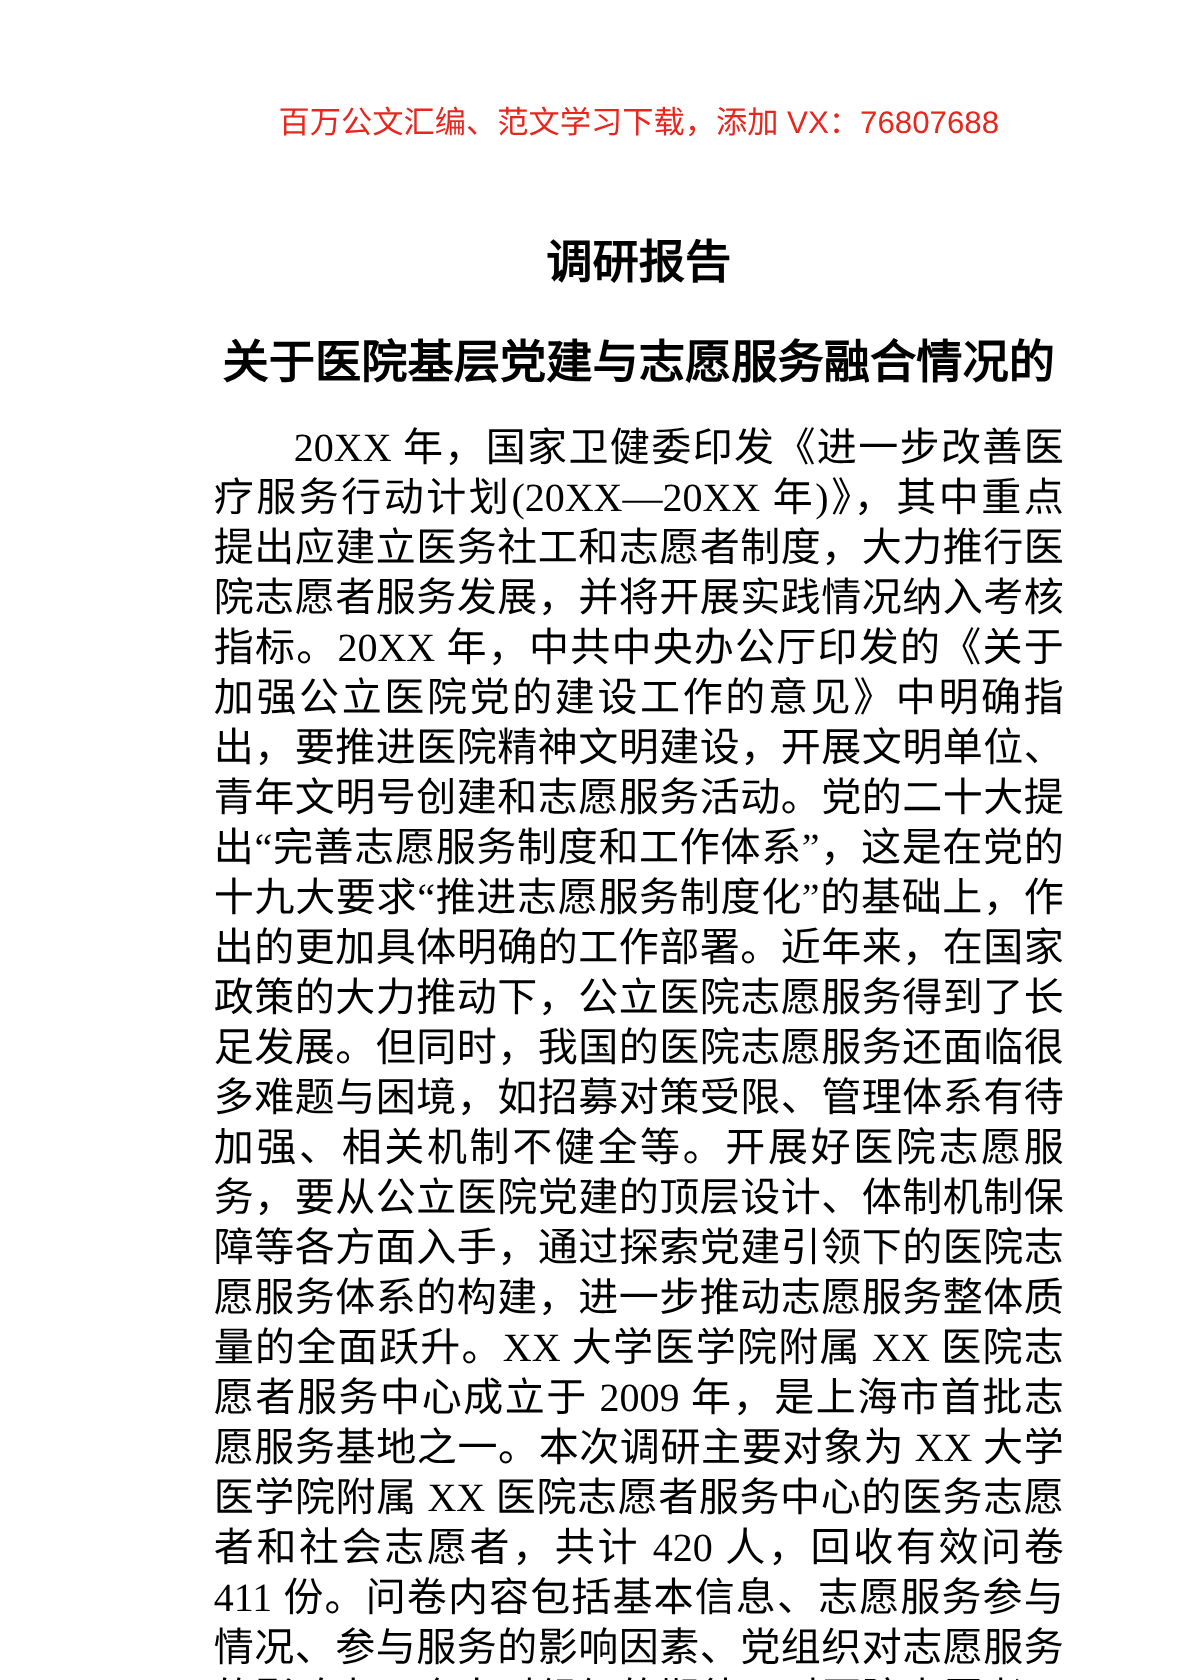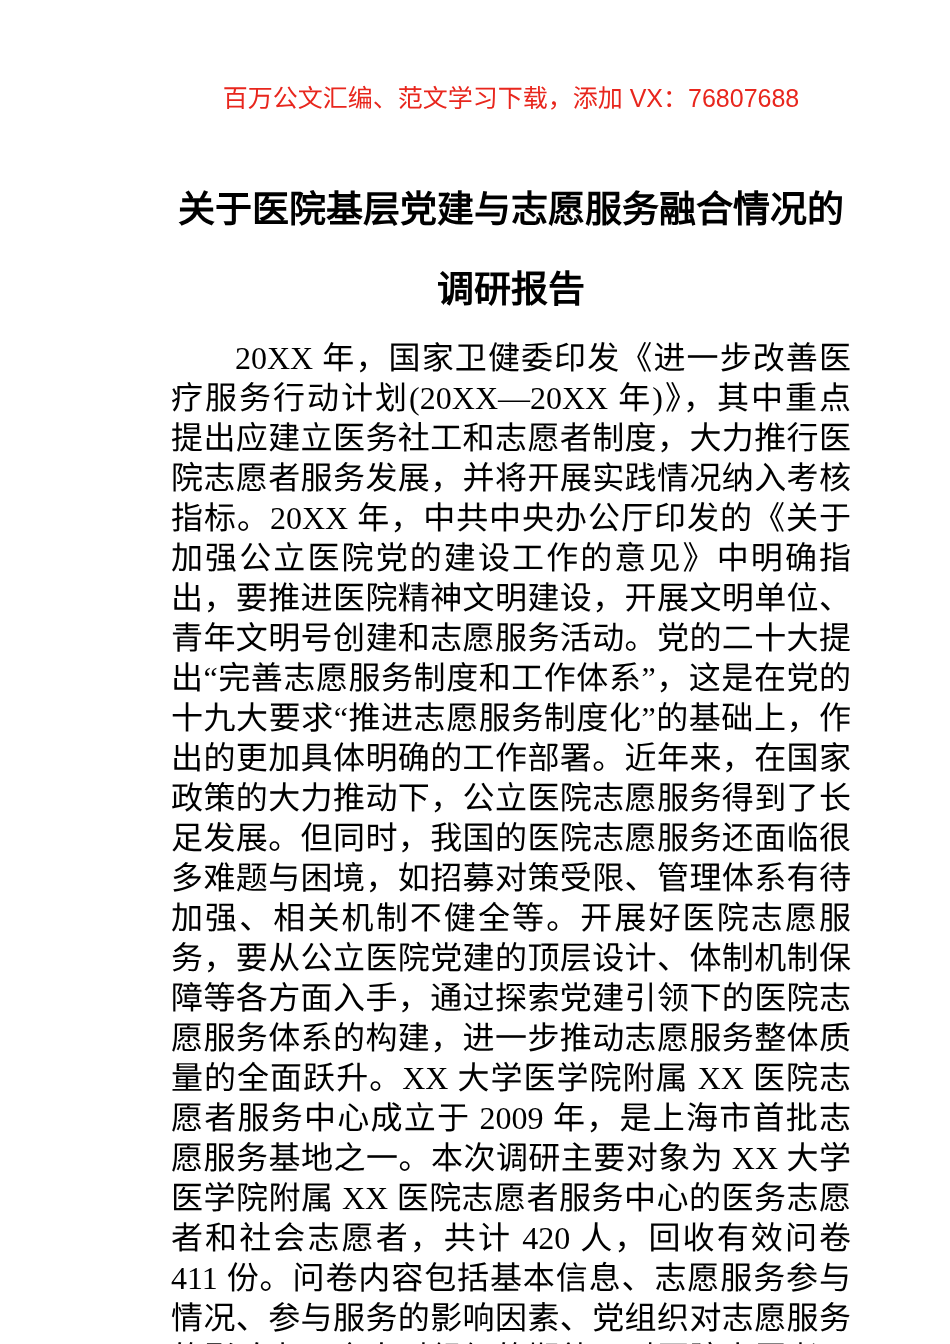--- a/index.html
+++ b/index.html
@@ -53,22 +53,22 @@
   }
 </style>
 </head>
 <body>
 
 <div class="page">
 
   <div class="notice">百万公文汇编、范文学习下载，添加 VX：76807688</div>
 
   <div class="doc-title">
+    <div>调研报告</div>
     <div>关于医院基层党建与志愿服务融合情况的</div>
-    <div>调研报告</div>
   </div>
 
   <div class="body-text">
     <p>20XX 年，国家卫健委印发《进一步改善医疗服务行动计划(20XX—20XX 年)》，其中重点提出应建立医务社工和志愿者制度，大力推行医院志愿者服务发展，并将开展实践情况纳入考核指标。20XX 年，中共中央办公厅印发的《关于加强公立医院党的建设工作的意见》中明确指出，要推进医院精神文明建设，开展文明单位、青年文明号创建和志愿服务活动。党的二十大提出“完善志愿服务制度和工作体系”，这是在党的十九大要求“推进志愿服务制度化”的基础上，作出的更加具体明确的工作部署。近年来，在国家政策的大力推动下，公立医院志愿服务得到了长足发展。但同时，我国的医院志愿服务还面临很多难题与困境，如招募对策受限、管理体系有待加强、相关机制不健全等。开展好医院志愿服务，要从公立医院党建的顶层设计、体制机制保障等各方面入手，通过探索党建引领下的医院志愿服务体系的构建，进一步推动志愿服务整体质量的全面跃升。XX 大学医学院附属 XX 医院志愿者服务中心成立于 2009 年，是上海市首批志愿服务基地之一。本次调研主要对象为 XX 大学医学院附属 XX 医院志愿者服务中心的医务志愿者和社会志愿者，共计 420 人，回收有效问卷 411 份。问卷内容包括基本信息、志愿服务参与情况、参与服务的影响因素、党组织对志愿服务的影响力、个人对组织的期待、对医院志愿者工作的意见或建议等 20 题。通过调查研究，有助于分析志愿服务工作中的挑战与不足，探索党建引领志愿者服务体系建设的整体构想。</p>
 
   </div>
 
 </div>
 
 </body></html>

